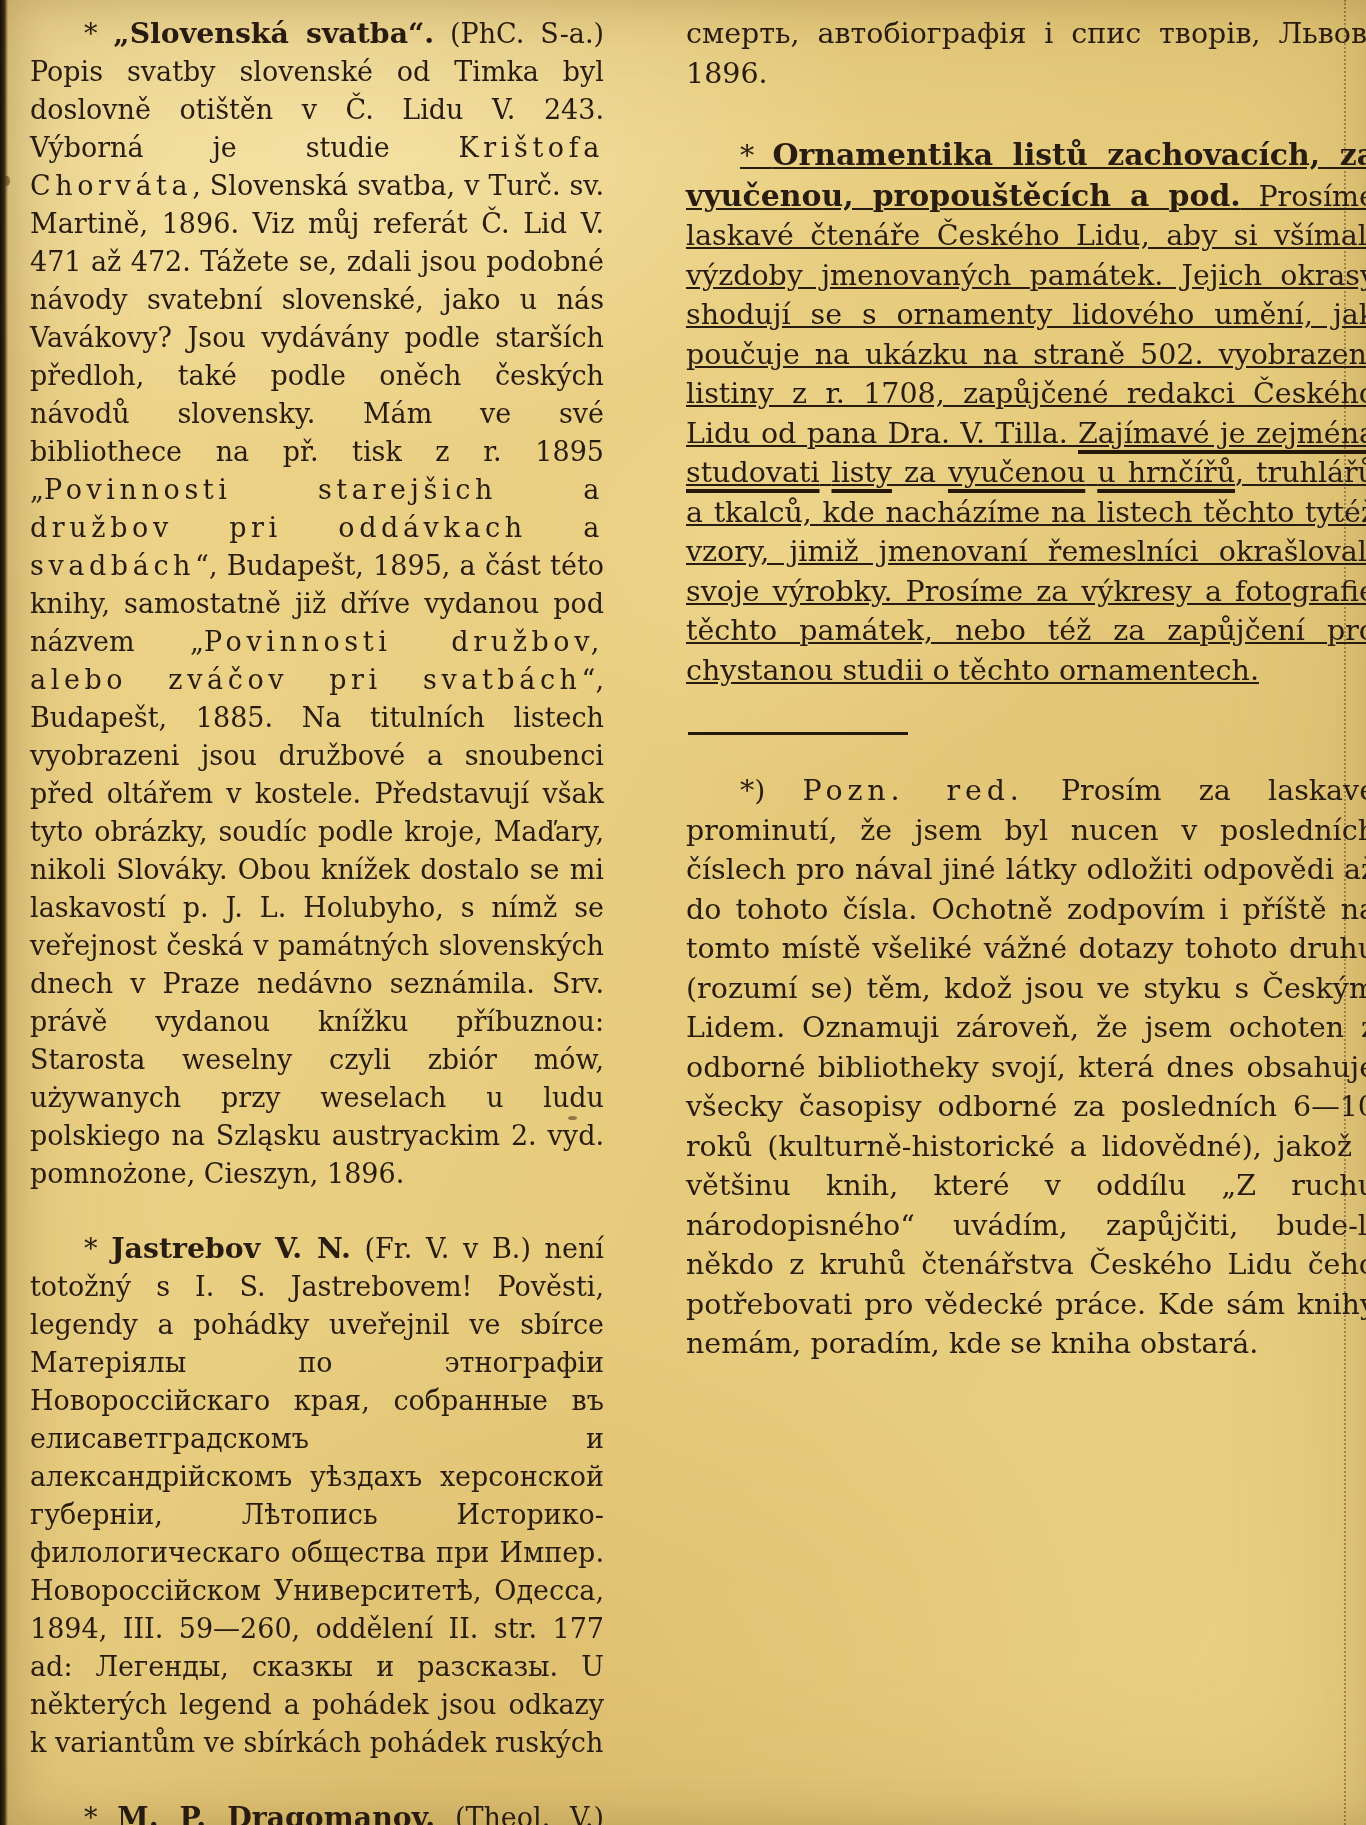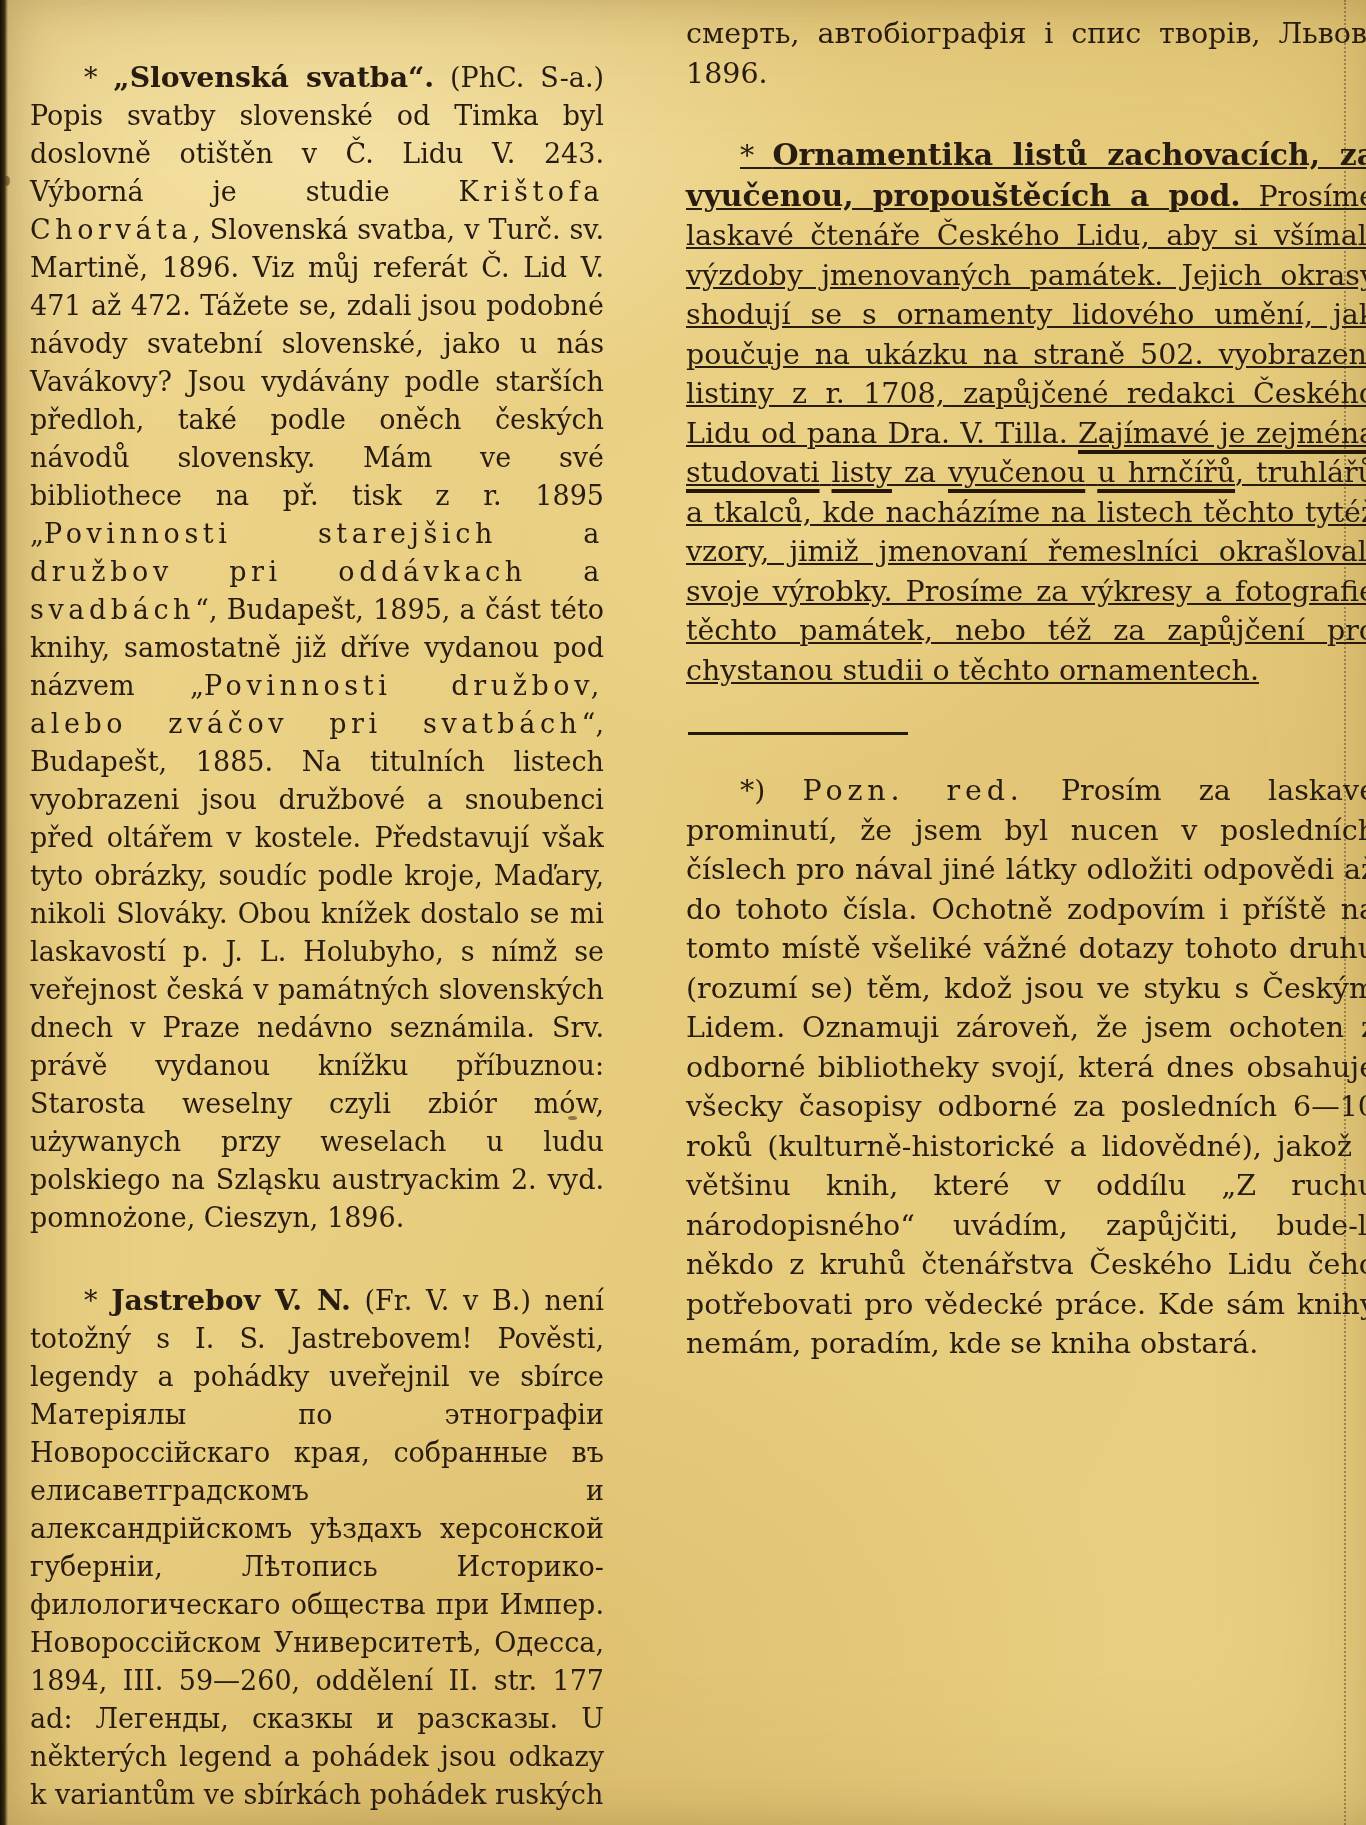--- a/index.html
+++ b/index.html
@@ -26,21 +26,21 @@
     border-left:2px dotted rgba(104,78,36,.55);
   }
   .speck{position:absolute;background:rgba(70,50,20,.55);border-radius:50%;}
   .speck.s1{left:4px;top:176px;width:6px;height:10px;}
   .speck.s2{left:568px;top:1116px;width:9px;height:4px;}
   .col{position:absolute;top:14px;text-align:justify;}
   .col-left{left:30px;width:574px;font-size:27px;line-height:38px;}
   .col-right{left:650px;width:690px;font-size:28.5px;line-height:39.5px;margin-left:36px;}
   .entry{margin:0 0 40px 0;text-indent:54px;}
   .entry.no-indent{text-indent:0;}
-  .col-left .entry{margin-bottom:36px;margin-top:44px;}
+  .col-left .entry{margin-bottom:36px;}
   .col-left .entry.last{margin-bottom:0;}
   .col-right .entry.cont{margin-bottom:42px;}
   .col-right .entry.mid{margin-bottom:42px;text-decoration:underline;}
   .col-right .entry.tight{margin-bottom:0;}
   .footnote-rule{
     width:220px;height:0;
     border-top:3px solid #241a0c;
     margin:30px 0 36px 2px;
   }
   .seg-normal{}

